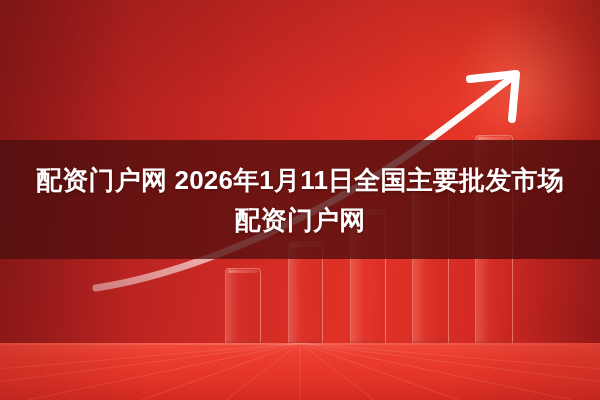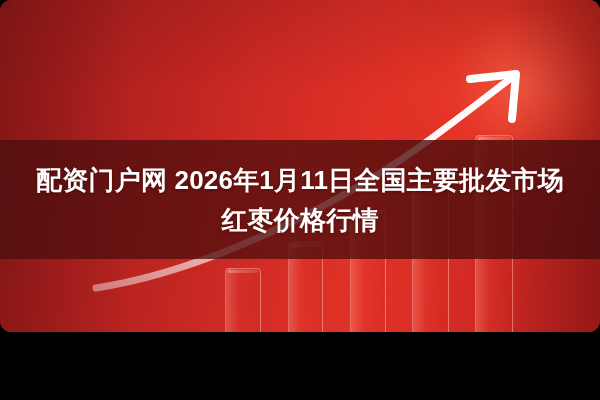--- a/index.html
+++ b/index.html
@@ -3,24 +3,23 @@
 <meta charset="utf-8">
 <style>
   html, body {
     margin: 0;
     padding: 0;
     background: #000;
   }
   #stage {
     position: relative;
     width: 600px;
-    height: 332px;
+    height: 400px;
     overflow: hidden;
     font-family: "Liberation Sans", "DejaVu Sans", sans-serif;
-    border-radius: 11px;
   }
 
   
   .bg-base {
     position: absolute;
     left: 0; top: 0; right: 0; bottom: 0;
     background: linear-gradient(100deg, #a01d1b 0%, #b62220 18%, #cf2a24 42%, #e13228 62%, #d42a23 82%, #b41f1d 100%);
   }
   .bg-glow {
     position: absolute;
@@ -188,16 +187,16 @@
       </g>
     </svg>
     <div class="floor-shade"></div>
   </div>
   <div class="floor-top-edge"></div>
 
   <div class="band"></div>
 
   <div class="title-wrap">
     <div class="title-line">配资门户网 2026年1月11日全国主要批发市场</div>
-    <div class="title-line">红枣价格行情</div>
+    <div class="title-line">配资门户网</div>
   </div>
 
 </div>
 
 </body></html>

